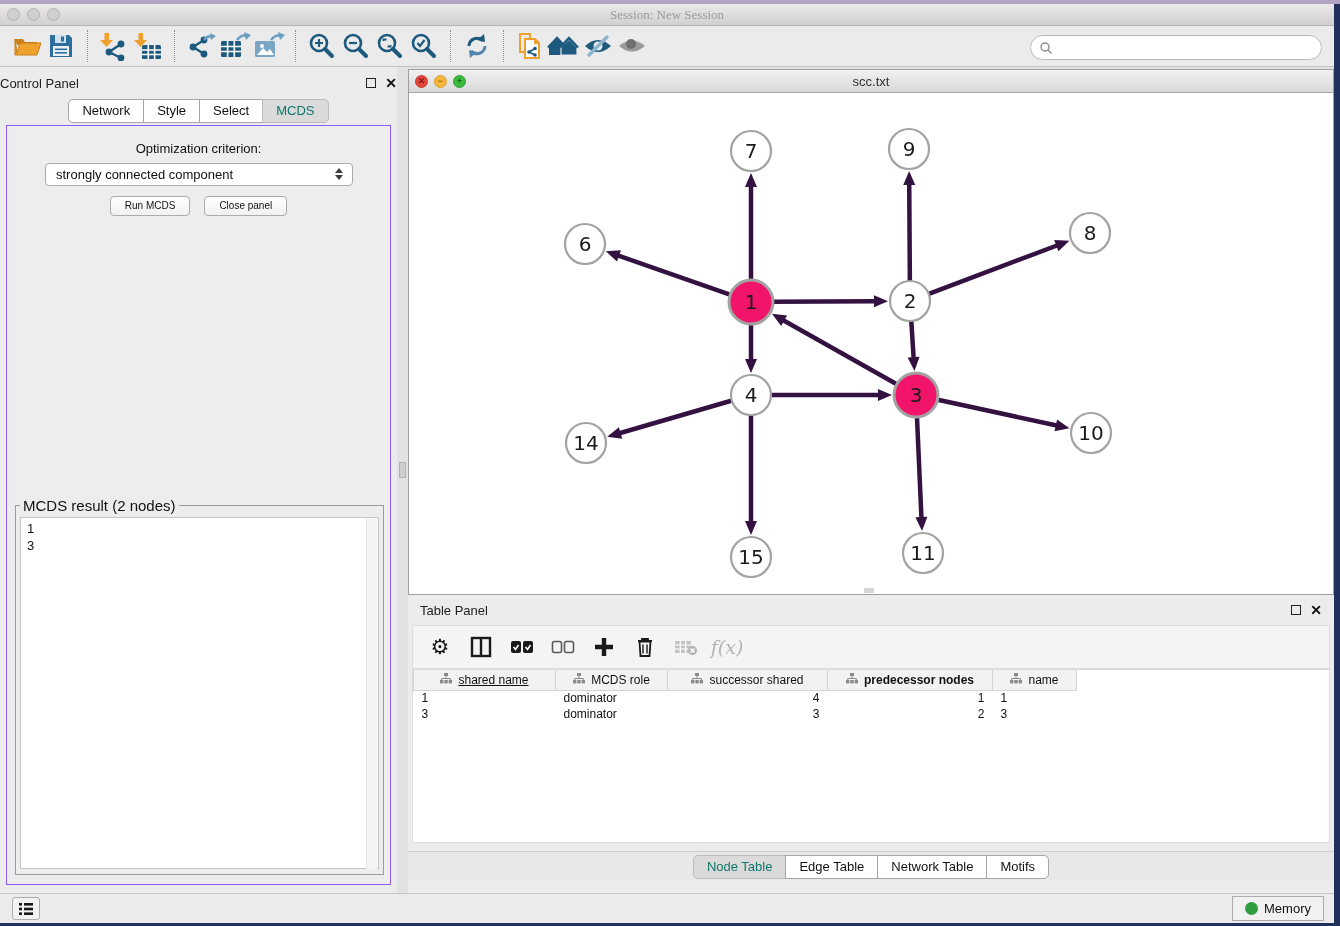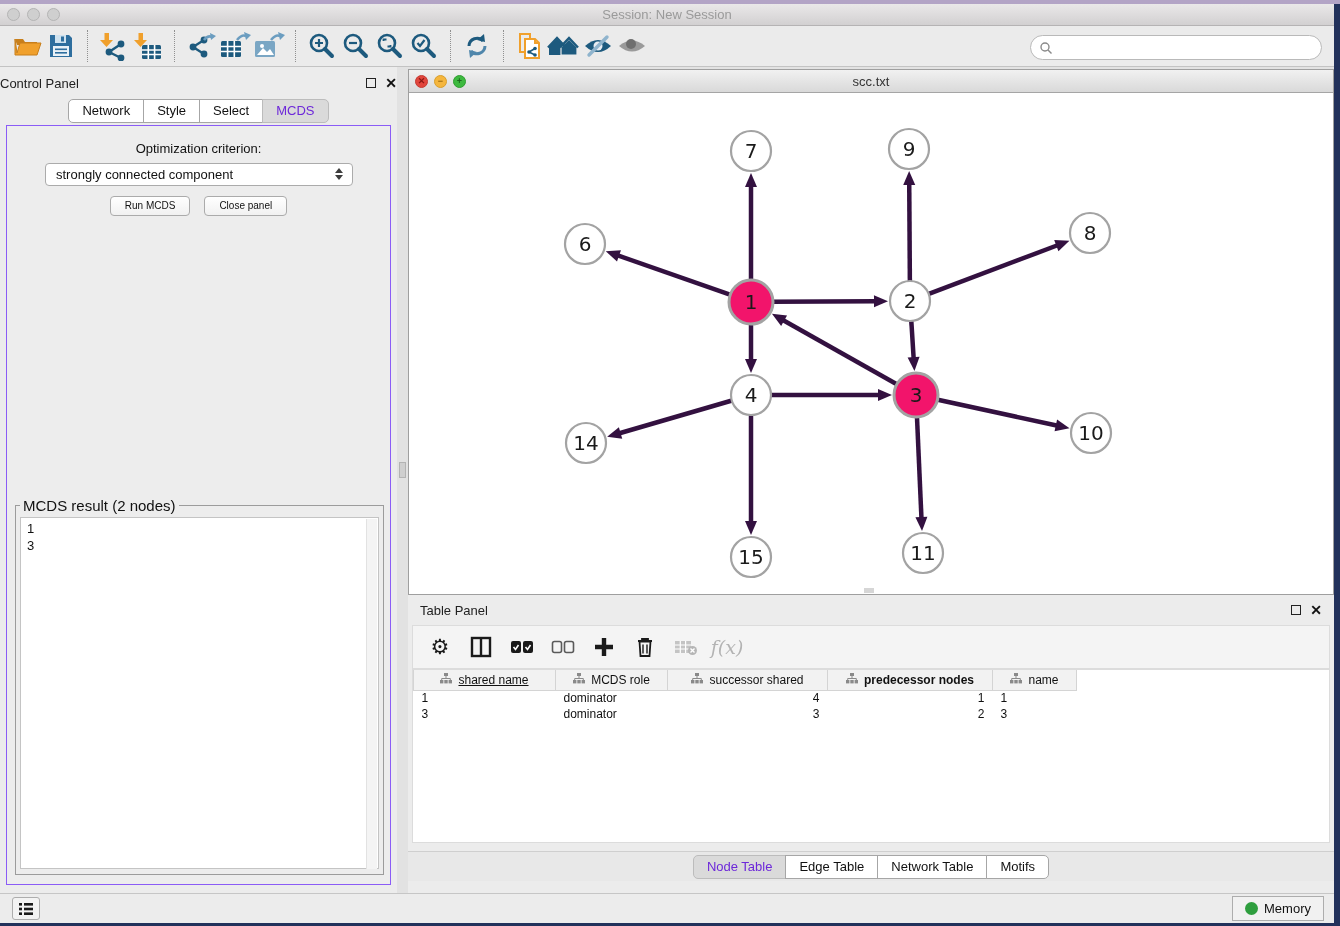--- a/index.html
+++ b/index.html
@@ -5,21 +5,21 @@
   * { margin:0; padding:0; box-sizing:border-box; }
   html,body { width:1340px; height:926px; font-family:"Liberation Sans",sans-serif; overflow:hidden; }
   .abs { position:absolute; }
   #desktop { position:relative; width:1340px; height:926px; background:#22315b; }
   #desktop-top { left:0; top:0; width:1340px; height:4px; background:#b3a4c6; }
   #app { left:0; top:4px; width:1334px; height:919px; background:#ececec; overflow:hidden; }
 
   
   #titlebar { left:0; top:0; width:1334px; height:22px;
     background:linear-gradient(#eae8e9,#d2d0d1); border-bottom:1px solid #b5b3b4;
-    display:flex; align-items:center; }
+    display:flex; align-items:center;font-family:Liberation Serif, serif; }
   .traffic { width:13px; height:13px; border-radius:50%; margin-left:7px; }
   .traffic.inactive { background:#cfcfcf; border:1px solid #b4b4b4; }
   #app-title { position:absolute; left:0; right:0; text-align:center; font-size:13px; color:#9a9a9a; }
 
   
   #toolbar { left:0; top:22px; width:1334px; height:41px; background:#ebebeb;
     border-bottom:1px solid #c3c3c3; display:flex; align-items:center; padding-left:10px; }
   .tb-icon { width:34px; height:34px; display:flex; align-items:center; justify-content:center; }
   .tb-sep { width:1px; height:32px; border-left:1px dotted #909090; margin:0 9px; }
   #search-box { position:absolute; right:12px; top:31px; width:292px; height:25px;
@@ -35,21 +35,21 @@
   #cp-header { height:32px; display:flex; align-items:center; padding:0 0; }
   #cp-header .hdr-title { font-size:13px; color:#222; flex:1; }
   .win-btns { display:flex; align-items:center; gap:9px; }
   .float-icon { width:10px; height:10px; border:1.5px solid #222; display:inline-block; }
   .close-icon { font-size:14px; font-weight:bold; color:#111; line-height:10px; }
   .seg-tabs { display:flex; justify-content:center; }
   .seg-tab { font-size:13px; color:#111; background:#fff; border:1px solid #a6a6a6;
     padding:3px 13px 4px; margin-left:-1px; cursor:default; }
   .seg-tab:first-child { border-radius:5px 0 0 5px; margin-left:0; }
   .seg-tab:last-child { border-radius:0 5px 5px 0; }
-  .seg-tab.selected { background:#dadada; color:#6d28d9; border-color:#bcbcbc; }
+  .seg-tab.selected { background:#dadada; color:#0f766e; border-color:#bcbcbc; }
   #cp-body { position:absolute; left:6px; top:58px; width:385px; height:760px;
     background:#ededed; border:1px solid #8b5cf6; }
   #opt-label { margin-top:15px; text-align:center; font-size:13px; color:#111; }
   #criterion-select { position:absolute; left:38px; top:37px; width:308px; height:23px;
     background:#fff; border:1px solid #ababab; border-radius:4px; font-size:13px;
     display:flex; align-items:center; padding-left:10px; color:#111; }
   .updown { position:absolute; right:9px; top:4px; display:flex; flex-direction:column; gap:2px; }
   .updown i { width:0; height:0; border-left:4px solid transparent; border-right:4px solid transparent; }
   .updown .up { border-bottom:5px solid #3d3d3d; }
   .updown .dn { border-top:5px solid #3d3d3d; }

